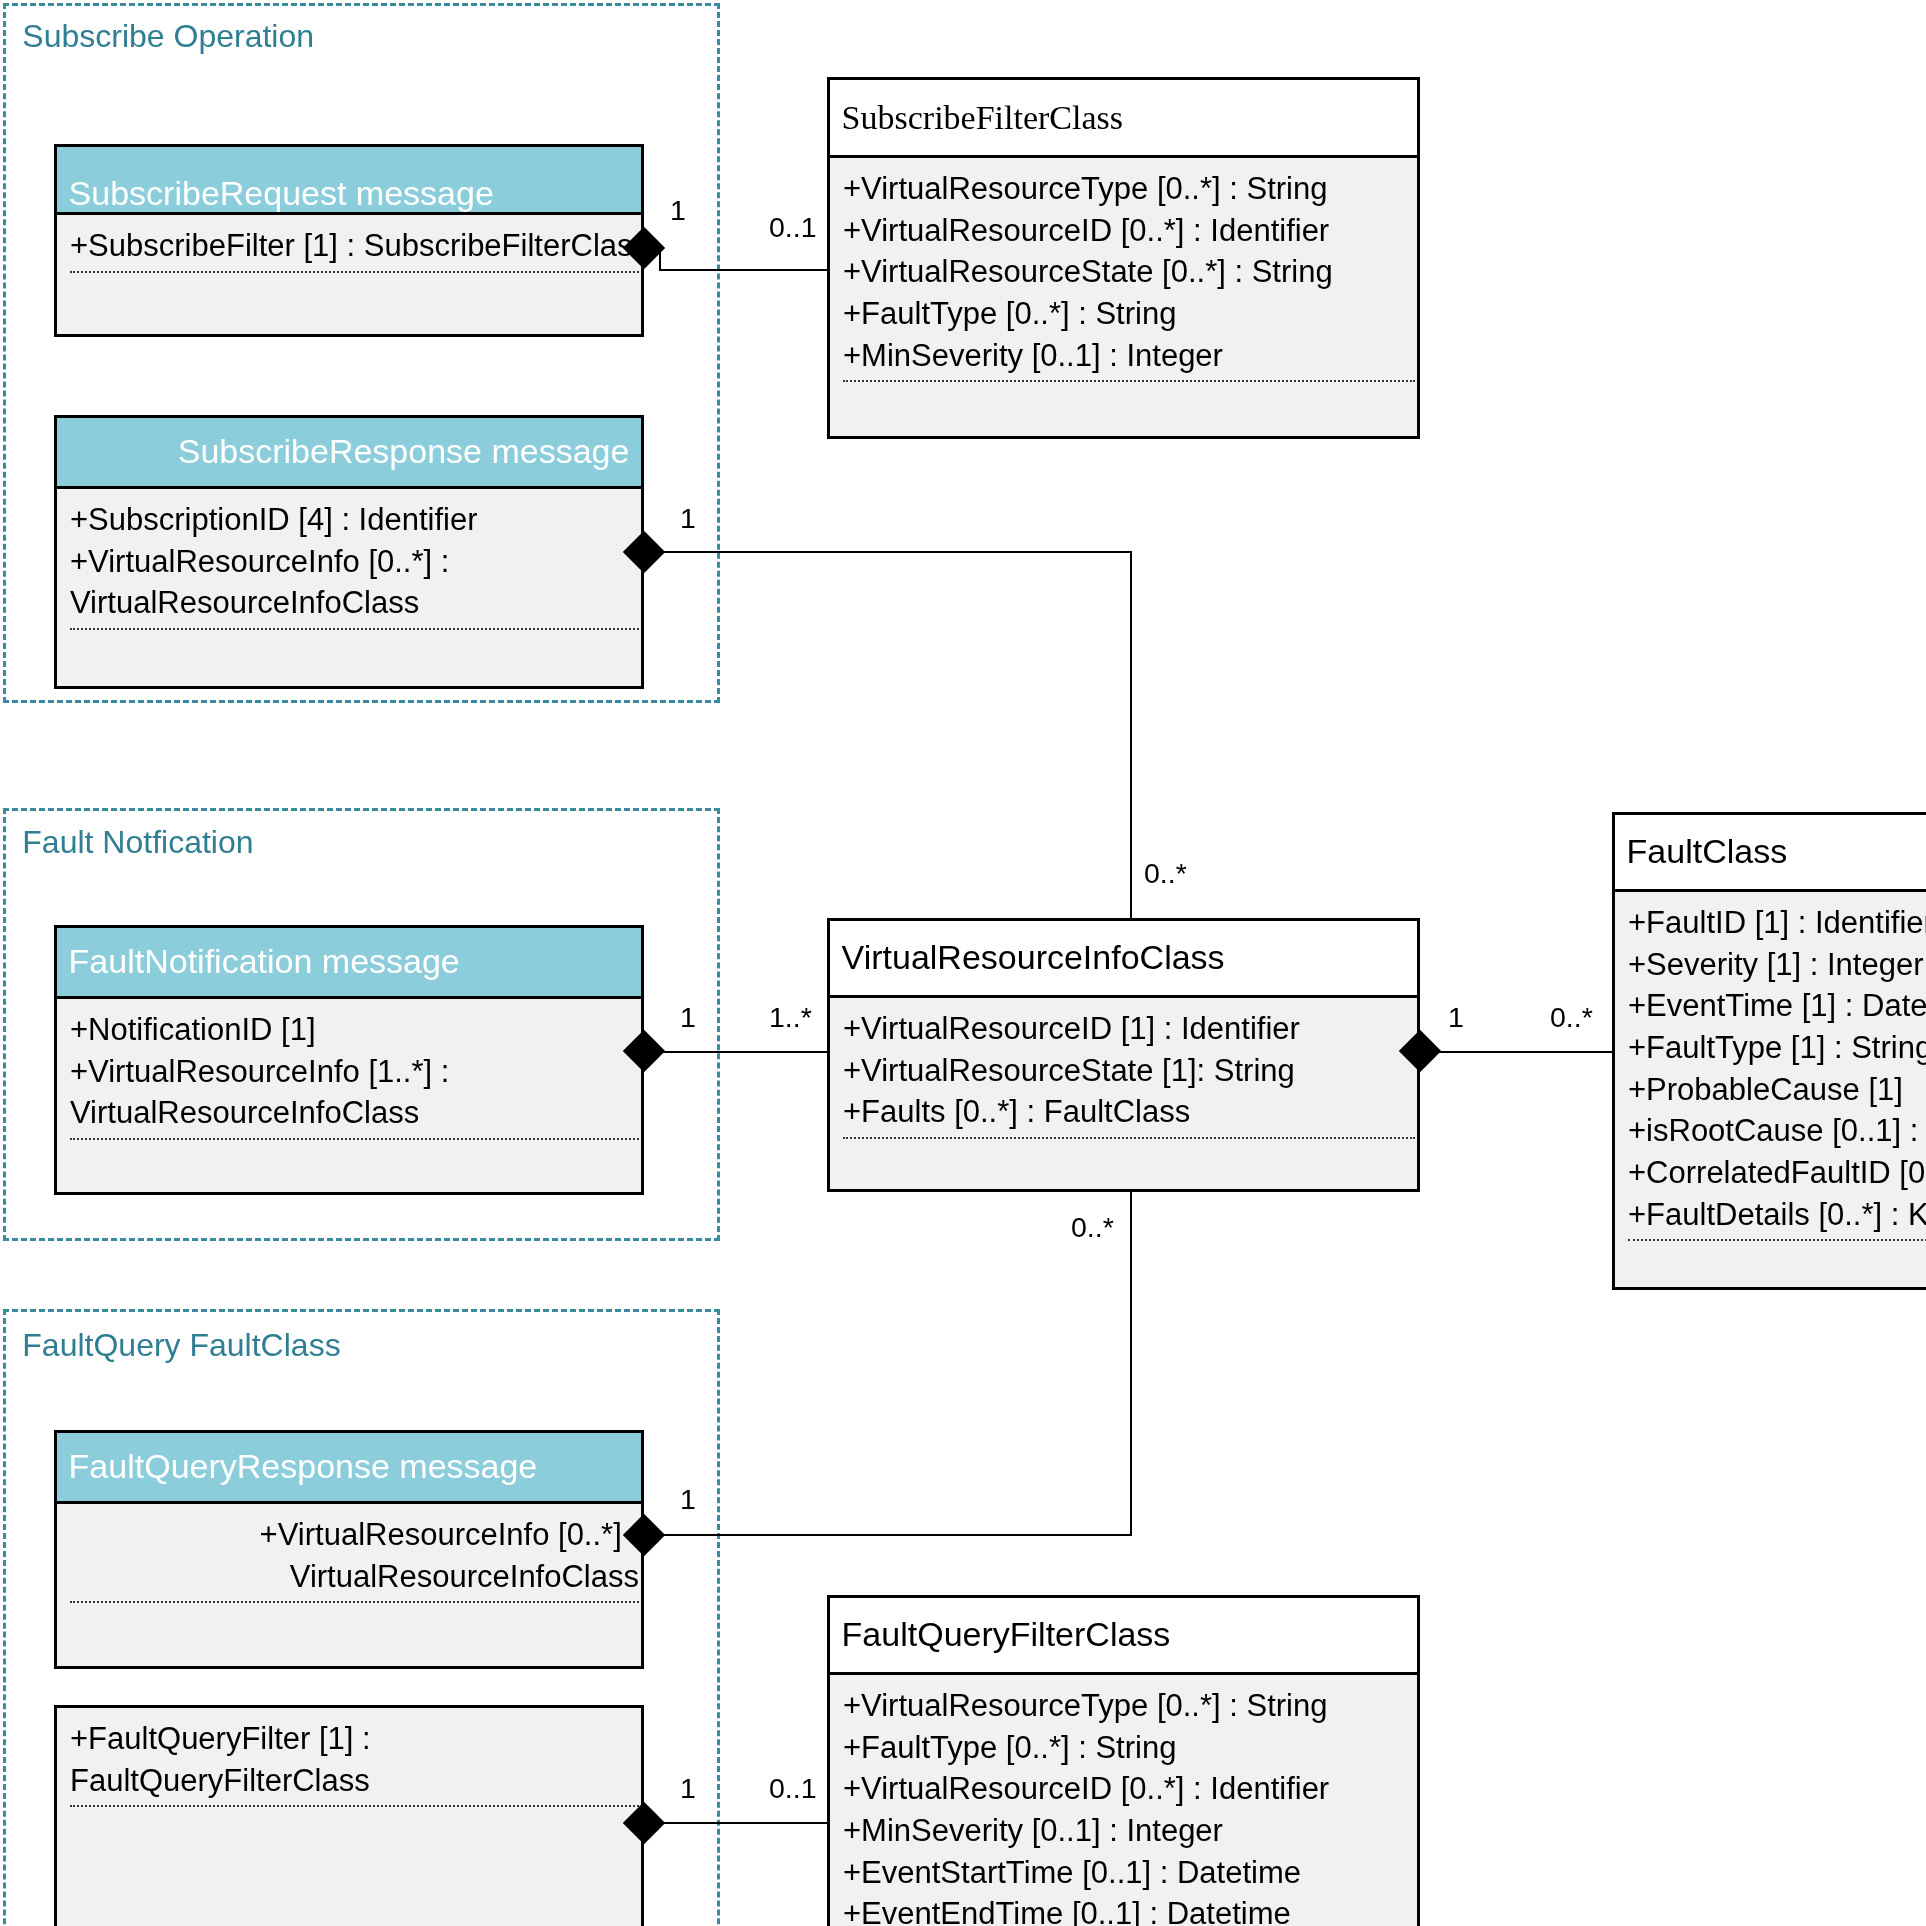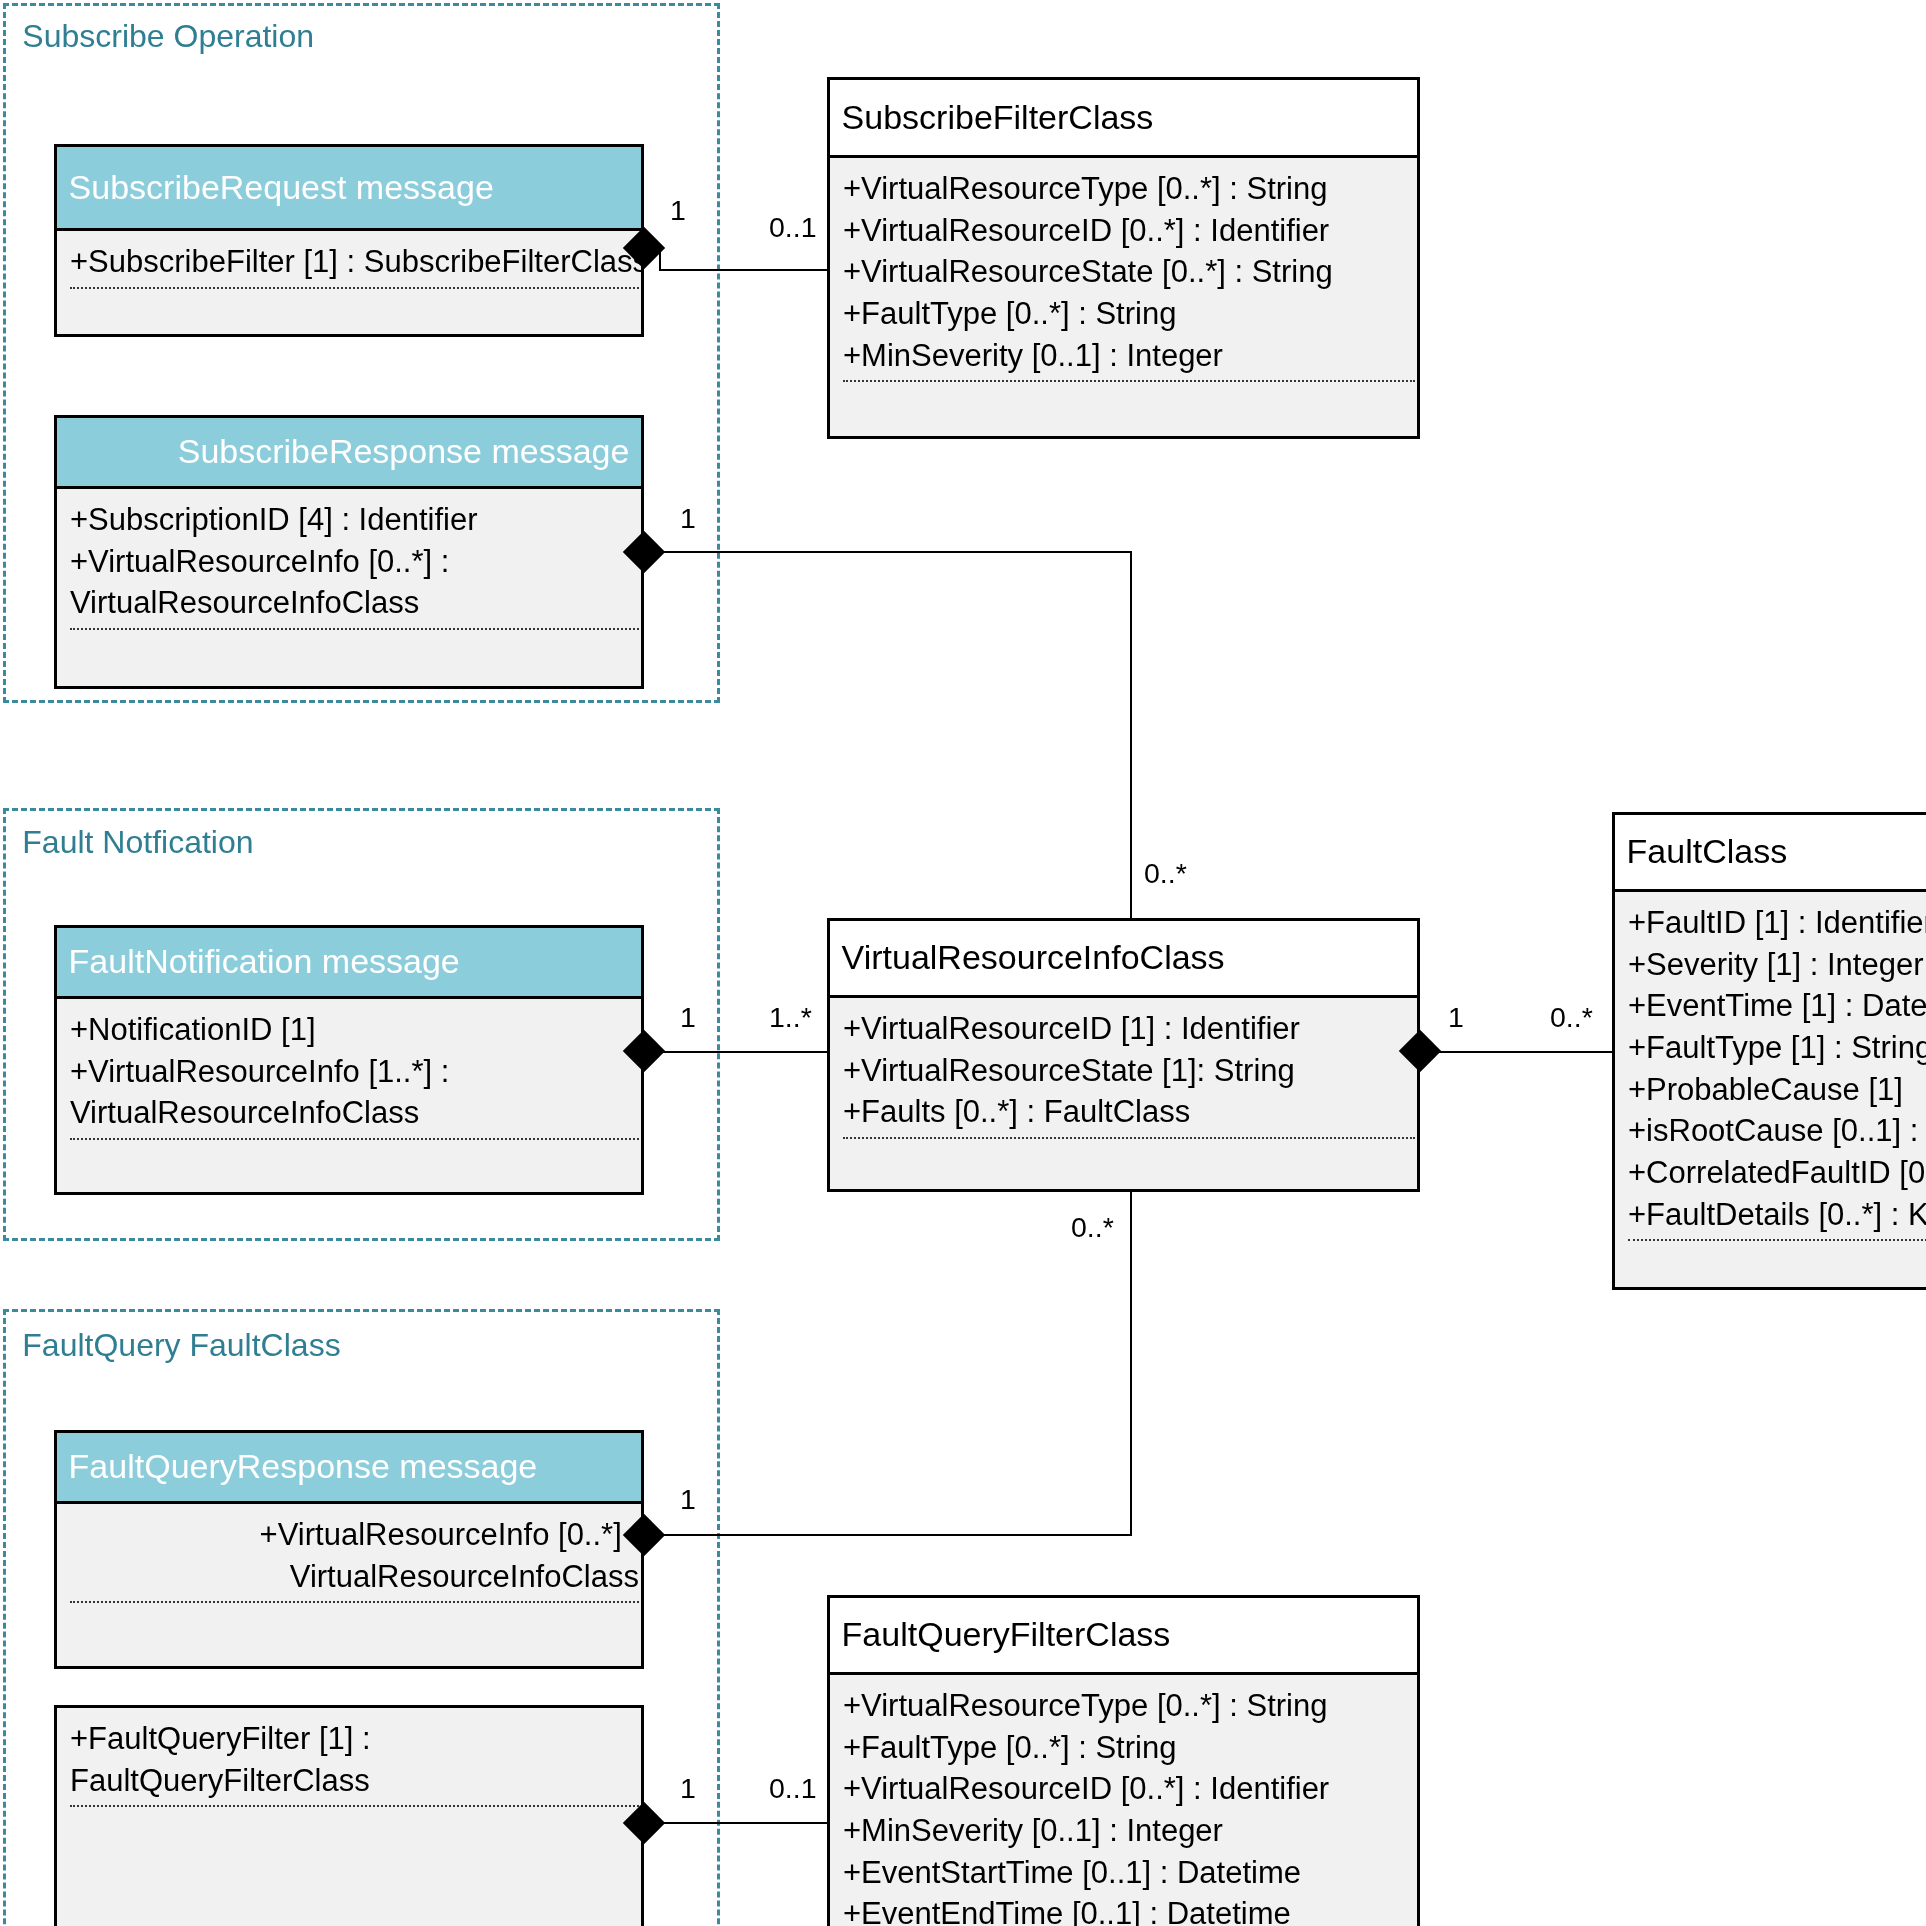--- a/index.html
+++ b/index.html
@@ -117,21 +117,21 @@
 </style>
 </head>
 <body>
 
 <div id="canvas">
 
   <div class="package" style="left:3.1px; top:3.1px; width:717px; height:700px;"></div>
   <div class="package-title" style="left:22.3px; top:20px;">Subscribe Operation</div>
 
   <div class="umlbox msgbox" style="left:54px; top:144px; width:590px; height:193px;">
-    <div class="hdr" style="height:84px;">
+    <div class="hdr" style="height:68px;align-items:flex-end;">
       <span>SubscribeRequest message</span>
     </div>
     <div class="attrs">
       <div class="row">+SubscribeFilter [1] : SubscribeFilterClass</div>
       <div class="sep"></div>
     </div>
   </div>
 
   <div class="umlbox msgbox" style="left:54px; top:415px; width:590px; height:274px;">
     <div class="hdr" style="height:71px;justify-content:flex-end;">
@@ -139,21 +139,21 @@
     </div>
     <div class="attrs">
       <div class="row">+SubscriptionID [4] : Identifier</div>
       <div class="row">+VirtualResourceInfo [0..*] :</div>
       <div class="row">VirtualResourceInfoClass</div>
       <div class="sep"></div>
     </div>
   </div>
 
   <div class="umlbox classbox" style="left:827px; top:77px; width:593px; height:362px;">
-    <div class="hdr" style="height:78px;">
+    <div class="hdr" style="height:78px;font-family:Liberation Serif, serif;">
       <span>SubscribeFilterClass</span>
     </div>
     <div class="attrs">
       <div class="row">+VirtualResourceType [0..*] : String</div>
       <div class="row">+VirtualResourceID [0..*] : Identifier</div>
       <div class="row">+VirtualResourceState [0..*] : String</div>
       <div class="row">+FaultType [0..*] : String</div>
       <div class="row">+MinSeverity [0..1] : Integer</div>
       <div class="sep"></div>
     </div>

